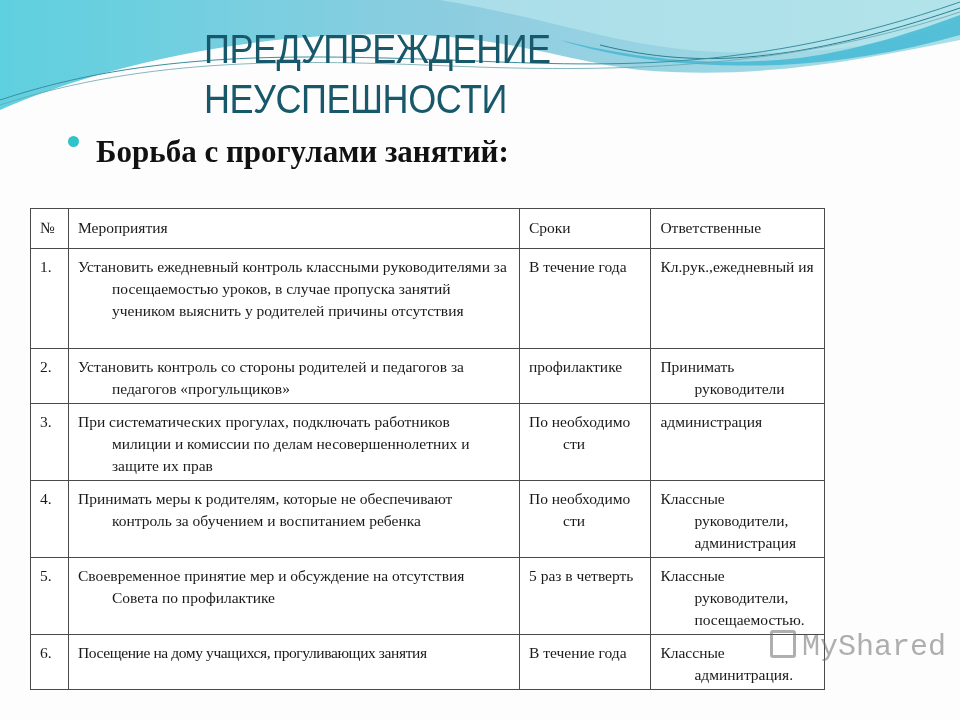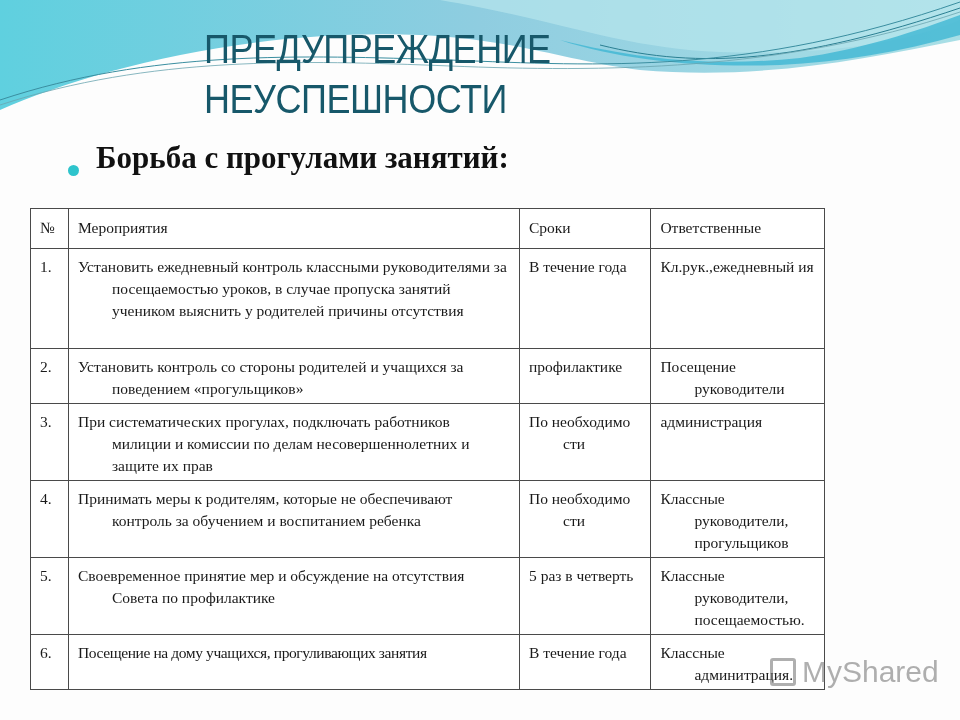--- a/index.html
+++ b/index.html
@@ -10,40 +10,40 @@
     }
     .bg-wave { position: absolute; left: 0; top: 0; width: 960px; height: 160px; z-index: 0; }
     .slide-title {
       position: absolute; left: 204px; top: 24px; z-index: 2;
       font-family: "Liberation Sans", sans-serif;
       font-size: 40px; line-height: 50px; color: #17586a;
       letter-spacing: -0.5px; font-weight: normal;
       transform: scaleX(0.9); transform-origin: left top;
       margin: 0;
     }
-    .bullet-row { position: absolute; left: 68px; top: 140px; z-index: 2; display: flex; align-items: flex-end; }
+    .bullet-row { position: absolute; left: 68px; top: 134px; z-index: 2; display: flex; align-items: flex-start; }
     .bullet-dot { width: 11px; height: 11px; border-radius: 50%; background: #2ec4cc; margin-right: 17px; margin-top: 2px; }
     .bullet-text { font-family: "Liberation Serif", serif; font-weight: bold; font-size: 31px; color: #111; }
     .table-wrap { position: absolute; left: 30px; top: 208px; z-index: 2; }
     table.plan { border-collapse: collapse; background: #fff; font-size: 15.5px; color: #1a1a1a; table-layout: fixed; }
     table.plan td, table.plan th {
       border: 1.5px solid #4a4a4a; vertical-align: top; text-align: left; font-weight: normal;
       padding: 7px 9px 3px 9px; line-height: 22px;
     }
     table.plan th { height: 28px; padding-top: 8px; }
     .col-num { width: 38px; }
     .col-act { width: 451px; }
     .col-term { width: 131px; }
     .col-resp { width: 174px; }
     .hang { text-indent: -34px; padding-left: 43px !important; margin-left: 28px; }
     .just { text-align: justify; text-align-last: left; }
     .watermark {
-      position: absolute; left: 770px; top: 655px; z-index: 3;
-      font-family: Liberation Sans, sans-serif; font-size: 30px; color: rgba(110,110,110,0.55);
-      display: flex; align-items: center;
+      position: absolute; left: 770px; top: 630px; z-index: 3;
+      font-family: Liberation Mono, monospace; font-size: 30px; color: rgba(110,110,110,0.55);
+      display: flex; align-items: flex-start;
     }
     .wm-icon { width: 26px; height: 28px; border: 3px solid rgba(110,110,110,0.55); border-radius: 3px; margin-right: 6px; box-sizing: border-box; }
   </style>
 </head>
 <body>
 
 <svg class="bg-wave" viewBox="0 0 960 160" preserveAspectRatio="none">
   <defs>
     <linearGradient id="g1" x1="0" y1="0" x2="1" y2="0">
       <stop offset="0" stop-color="#5fd0df"></stop>
@@ -90,35 +90,35 @@
     </thead>
     <tbody>
       <tr style="height:100px;">
         <td>1.</td>
         <td class="hang just">Установить ежедневный контроль классными руководителями за посещаемостью уроков, в случае пропуска занятий учеником выяснить у родителей причины отсутствия</td>
         <td>В течение года</td>
         <td class="hang">Кл.рук.,ежедневный ия</td>
       </tr>
       <tr style="height:54px;">
         <td>2.</td>
-        <td class="hang just">Установить контроль со стороны родителей и учащихся за поведением «прогульщиков»</td>
+        <td class="hang just">Установить контроль со стороны родителей и педагогов за педагогов «прогульщиков»</td>
         <td>профилактике</td>
-        <td class="hang">Посещение руководители</td>
+        <td class="hang">Принимать руководители</td>
       </tr>
       <tr style="height:76px;">
         <td>3.</td>
         <td class="hang just">При систематических прогулах, подключать работников милиции и комиссии по делам несовершеннолетних и защите их прав</td>
         <td class="hang">По необходимо сти</td>
         <td>администрация</td>
       </tr>
       <tr style="height:77px;">
         <td>4.</td>
         <td class="hang just">Принимать меры к родителям, которые не обеспечивают контроль за обучением и воспитанием ребенка</td>
         <td class="hang">По необходимо сти</td>
-        <td class="hang">Классные руководители, прогульщиков</td>
+        <td class="hang">Классные руководители, администрация</td>
       </tr>
       <tr style="height:76px;">
         <td>5.</td>
         <td class="hang just">Своевременное принятие мер и обсуждение на отсутствия Совета по профилактике</td>
         <td>5 раз в четверть</td>
         <td class="hang">Классные руководители, посещаемостью.</td>
       </tr>
       <tr style="height:54px;">
         <td>6.</td>
         <td class="hang" style="white-space:nowrap; letter-spacing:-0.4px;">Посещение на дому учащихся, прогуливающих занятия</td>

